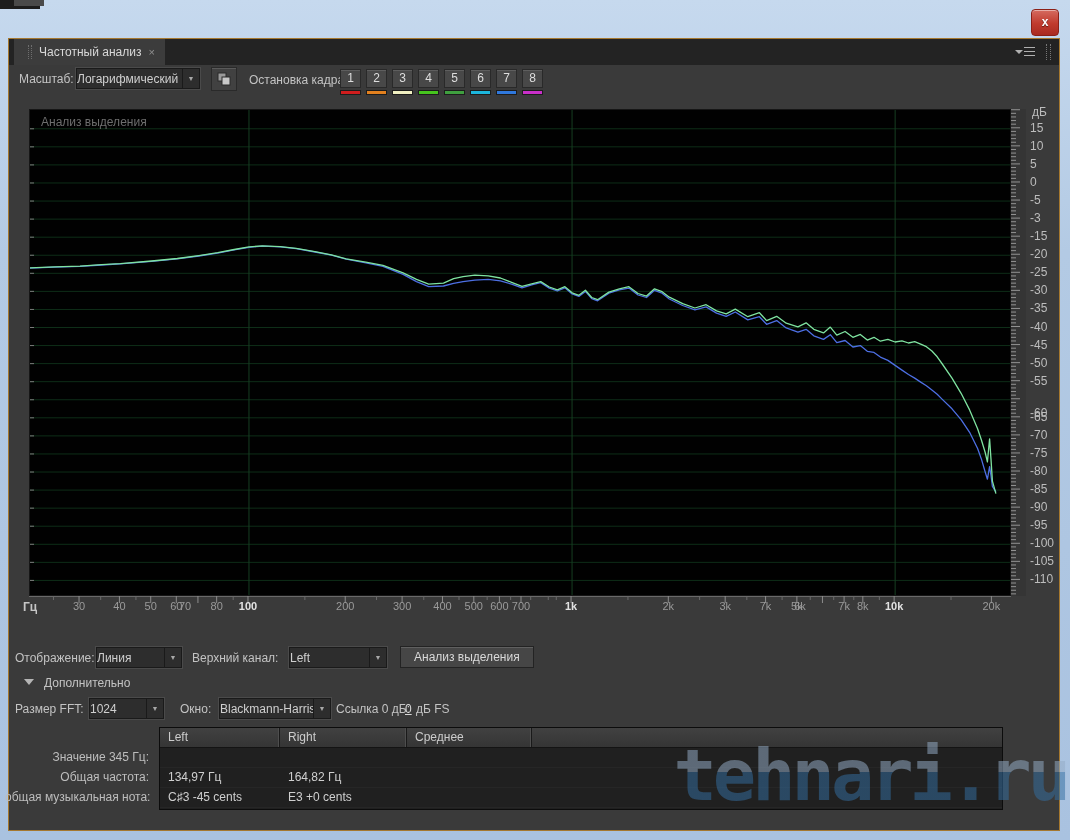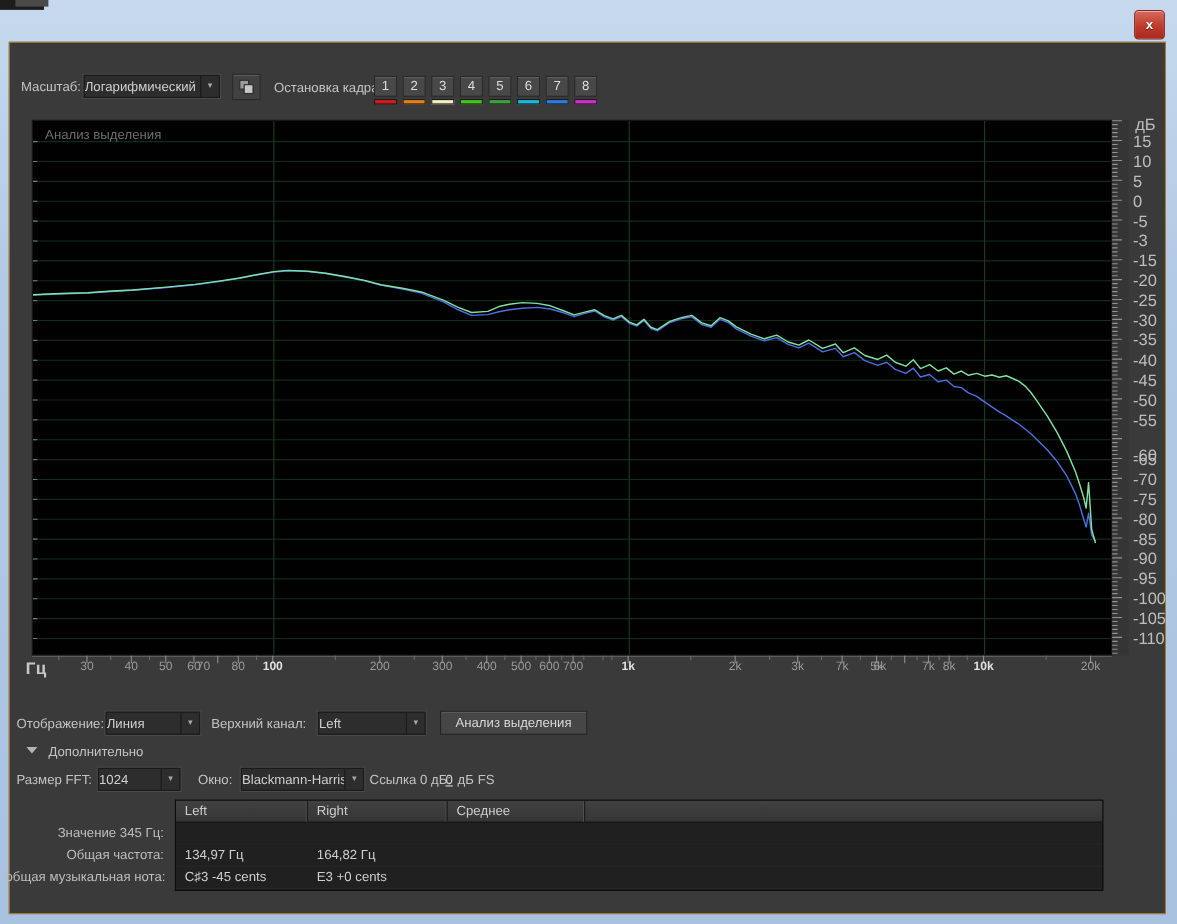--- a/index.html
+++ b/index.html
@@ -60,26 +60,26 @@
     position:absolute; width:21px; height:19px; background:#484848; border:1px solid #292929;
     box-shadow:inset 0 1px 0 #5e5e5e; color:#dedede; font-size:12px; text-align:center; line-height:17px; cursor:pointer;
   }
   .frame-color { position:absolute; width:21px; height:5px; border:1px solid #1c1c1c; }
 
   
   .chart-svg { position:absolute; left:20px; top:70px; background:#010101; border:1px solid #161616; }
   .plot-label { position:absolute; left:32px; top:76px; color:#6e6e6e; font-size:12px; }
   .ruler-svg { position:absolute; left:1002px; top:70px; background:#353535; }
   .db-labels { position:absolute; left:1019px; top:64px; width:33px; height:500px; }
-  .db-labels div { position:absolute; color:#bdbdbd; font-size:15px; }
+  .db-labels div { position:absolute; color:#bdbdbd; font-size:12px; }
   .freq-axis-svg { position:absolute; left:20px; top:557px; }
   .freq-labels { position:absolute; left:20px; top:561px; width:982px; height:16px; }
   .freq-labels div { position:absolute; width:34px; text-align:center; color:#9a9a9a; font-size:11px; }
   .freq-labels div.decade { color:#e2e2e2; font-weight:bold; }
-  .hz-label { position:absolute; left:14px; top:561px; color:#cicic1; color:#c6c6c6; font-size:16px; font-weight:bold;font-family:Liberation Mono, monospace; }
+  .hz-label { position:absolute; left:14px; top:561px; color:#cicic1; color:#c6c6c6; font-size:12px; font-weight:bold; }
 
   
   .push-btn {
     position:absolute; height:22px; background:#464646; border:1px solid #232323;
     box-shadow:inset 0 1px 0 #606060; color:#d8d8d8; font-size:12px; padding:0 13px;
     line-height:20px; cursor:pointer;
   }
   .adv-tri { position:absolute; width:0; height:0; border-left:5px solid transparent;
     border-right:5px solid transparent; border-top:6px solid #b5b5b5; cursor:pointer; }
   .hot-text { position:absolute; color:#d8d8d8; font-size:12px; text-decoration:underline; cursor:pointer; }
@@ -107,20 +107,32 @@
 </head>
 <body>
 
 <div class="frag"></div>
 <div class="frag2"></div>
 
 <div class="close-btn">x</div>
 
 <div class="panel">
 
+  <div class="tabbar">
+    <div class="tab">
+      <span class="tab-grip"></span>
+      <span class="tab-title">Частотный анализ</span>
+      <span class="tab-close">×</span>
+    </div>
+    <div class="panel-menu">
+      <span class="tri"></span>
+      <span class="lines"></span>
+    </div>
+    <div class="right-grip"></div>
+  </div>
 
   <span class="lbl" style="left:10px;top:33px;">Масштаб:</span>
   <div class="dropdown" style="left:67px;top:29px;width:124px;">
     <span class="dd-label">Логарифмический</span>
     <span class="dd-arrow-box">
         <span class="dd-arrow">▼</span>
       </span>
   </div>
   <div class="icon-btn" style="left:202px;top:28px;">
     <svg width="14" height="14" viewBox="0 0 14 14">
@@ -511,13 +523,14 @@
         <div class="cell" style="width: 466px; flex: 1 1 0%;"></div>
       </div>
       <div class="rt-row">
         <div class="cell" style="width: 120px;">C♯3 -45 cents</div>
         <div class="cell" style="width: 127px;">E3 +0 cents</div>
         <div class="cell" style="width: 125px;"></div>
         <div class="cell" style="width: 466px; flex: 1 1 0%;"></div>
       </div>
     </div>
 
+  <div class="watermark">tehnari.ru</div>
 </div>
 
 </body></html>

